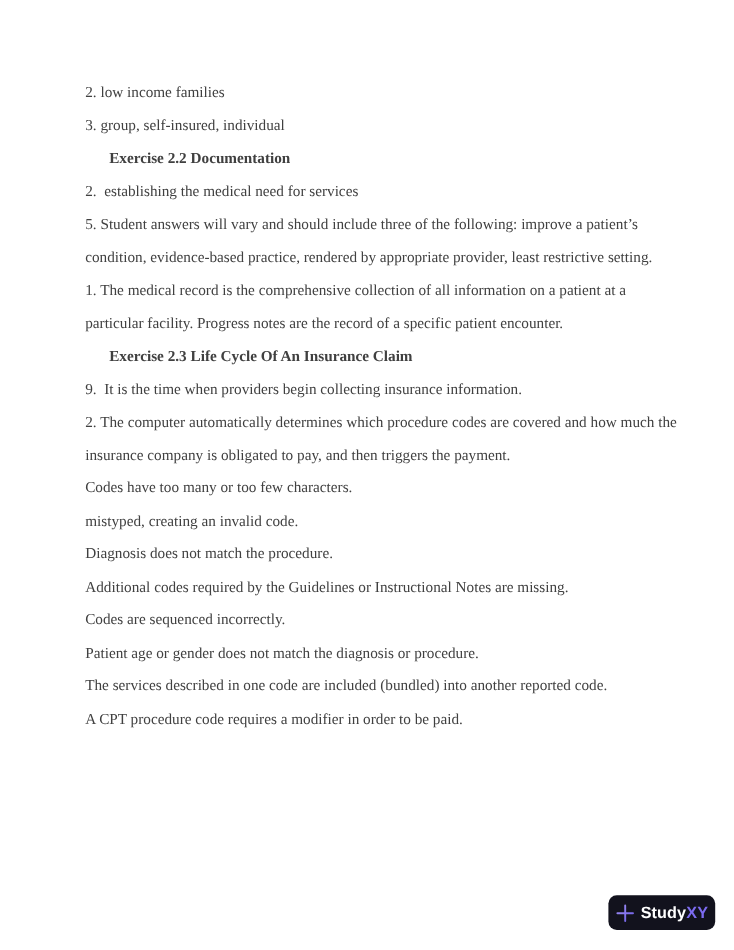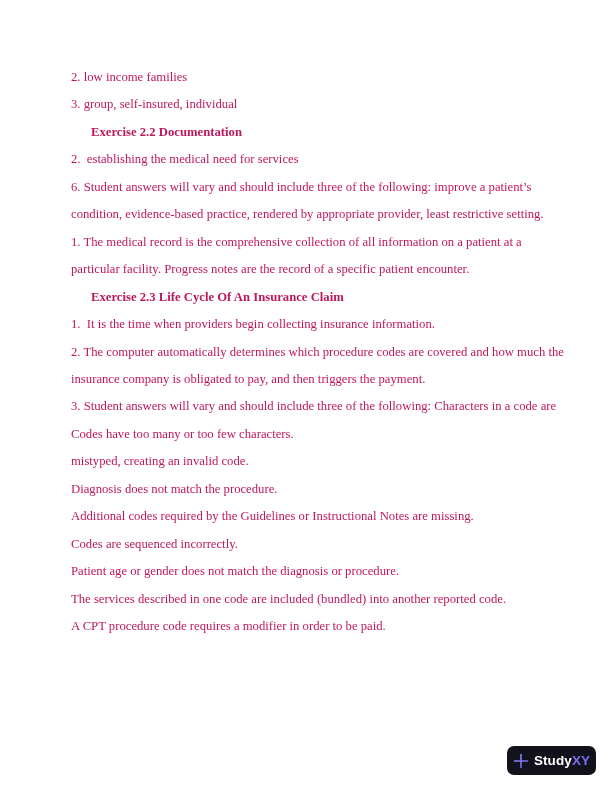--- a/index.html
+++ b/index.html
@@ -13,21 +13,21 @@
     height: 792px;
     background: #ffffff;
     overflow: hidden;
   }
   .text-block {
     position: absolute;
     left: 71px;
     top: 64px;
     font-family: "Liberation Serif", "DejaVu Serif", serif;
     font-size: 12.7px;
-    color: #be185d;
+    color: #404040;
   }
   .line {
     line-height: 27.45px;
     white-space: pre;
     font-weight: normal;
   }
   .line.heading {
     font-weight: bold;
     margin-left: 20px;
   }
@@ -63,29 +63,28 @@
 </head>
 <body>
 
 <div class="page">
 
   <div class="text-block">
     <div class="line">2. low income families</div>
     <div class="line">3. group, self-insured, individual</div>
     <div class="line heading">Exercise 2.2 Documentation</div>
     <div class="line">2.  establishing the medical need for services</div>
-    <div class="line">6. Student answers will vary and should include three of the following: improve a patient’s</div>
+    <div class="line">5. Student answers will vary and should include three of the following: improve a patient’s</div>
     <div class="line">condition, evidence-based practice, rendered by appropriate provider, least restrictive setting.</div>
     <div class="line">1. The medical record is the comprehensive collection of all information on a patient at a</div>
     <div class="line">particular facility. Progress notes are the record of a specific patient encounter.</div>
     <div class="line heading">Exercise 2.3 Life Cycle Of An Insurance Claim</div>
-    <div class="line">1.  It is the time when providers begin collecting insurance information.</div>
+    <div class="line">9.  It is the time when providers begin collecting insurance information.</div>
     <div class="line">2. The computer automatically determines which procedure codes are covered and how much the</div>
     <div class="line">insurance company is obligated to pay, and then triggers the payment.</div>
-    <div class="line">3. Student answers will vary and should include three of the following: Characters in a code are</div>
     <div class="line">Codes have too many or too few characters.</div>
     <div class="line">mistyped, creating an invalid code.</div>
     <div class="line">Diagnosis does not match the procedure.</div>
     <div class="line">Additional codes required by the Guidelines or Instructional Notes are missing.</div>
     <div class="line">Codes are sequenced incorrectly.</div>
     <div class="line">Patient age or gender does not match the diagnosis or procedure.</div>
     <div class="line">The services described in one code are included (bundled) into another reported code.</div>
     <div class="line">A CPT procedure code requires a modifier in order to be paid.</div>
   </div>
 

